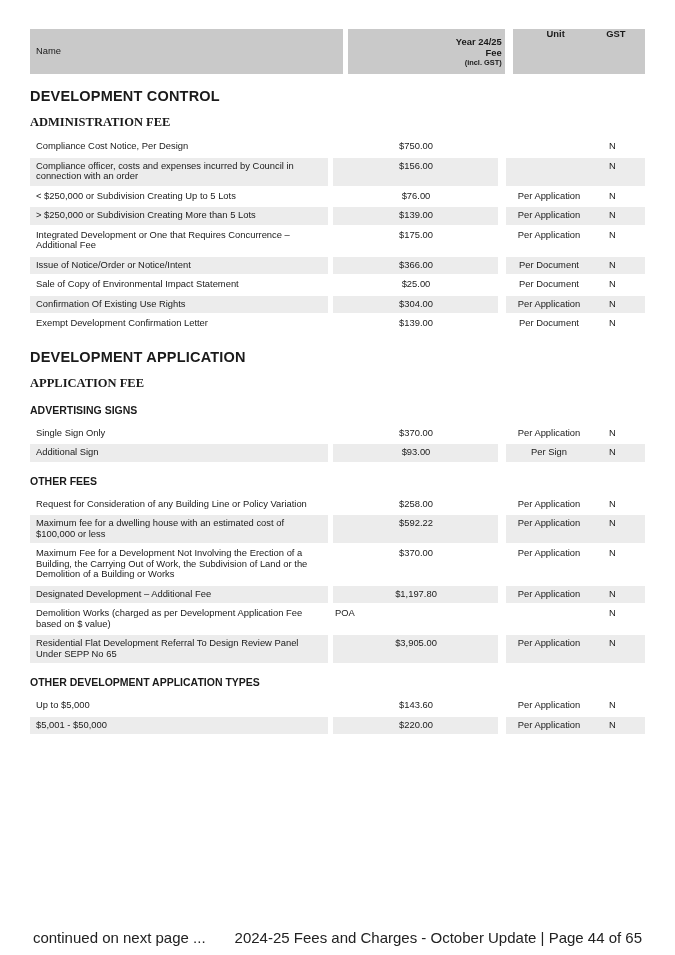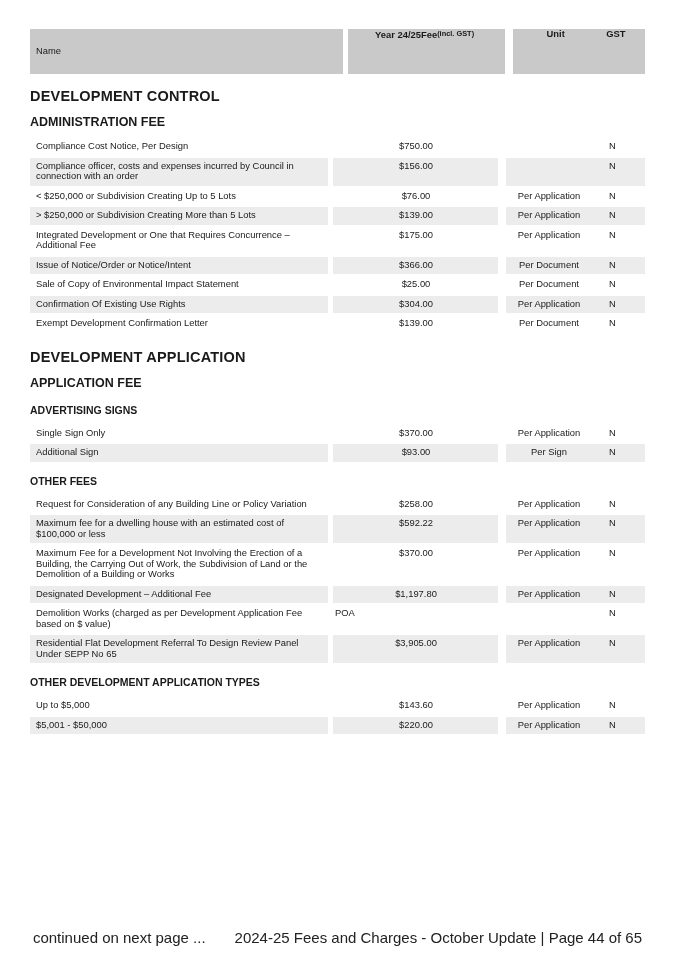--- a/index.html
+++ b/index.html
@@ -14,35 +14,35 @@
   .content-wrap { margin-left:30px; width:615px; padding-top:29px; }
 
   
   .table-header { display:flex; height:45px; }
   .th-name {
     width:328px; background:var(--header-bg,#c9c9c9);
     display:flex; align-items:center; padding-left:6px; font-weight:normal;
   }
   .th-fee {
     width:165px; margin-left:5px; background:var(--header-bg,#c9c9c9);
-    display:flex; flex-direction:row; justify-content:center;
+    display:flex; flex-direction:column; justify-content:center;
     text-align:right; font-weight:bold; padding-right:3px; line-height:11px;
   }
   .th-fee .small { font-size:7.4px; line-height:9px; }
   .th-unitgst {
     width:139px; margin-left:8px; background:var(--header-bg,#c9c9c9);
     display:flex; align-items:flex-start; font-weight:bold;
   }
   .unit-cell { width:86px; text-align:center; }
   .gst-cell  { flex:1; text-align:center; padding-right:12px; }
 
   
   .h1 { font-size:14.5px; line-height:17px; font-weight:bold; margin:16px 0 0; letter-spacing:.2px; }
   #content > .h1:first-child { margin-top:14px; }
-  .h2 { font-size:12.5px; line-height:15px; font-weight:bold; margin:10px 0 8px; }
+  .h2 { font-size:12.5px; line-height:15px; font-weight:bold; margin:10px 0 8px;font-family:Liberation Serif, serif; }
   .h3 { font-size:10.5px; line-height:12px; font-weight:bold; margin:13px 0 9px; }
 
   
   .row { display:flex; margin-bottom:2px; }
   .cell-name { width:298px; padding:3px 4px 4px 6px; }
   .cell-fee  { width:165px; margin-left:5px; padding:3px 3px 4px 4px; text-align:center; }
   .cell-fee.fee-left { text-align:left; padding-left:2px; }
   .cell-unitgst { width:139px; margin-left:8px; display:flex; align-items:flex-start; }
   .cell-unitgst .unit-cell { padding-top:3px; padding-bottom:4px; }
   .cell-unitgst .gst-cell  { padding-top:3px; padding-bottom:4px; }

